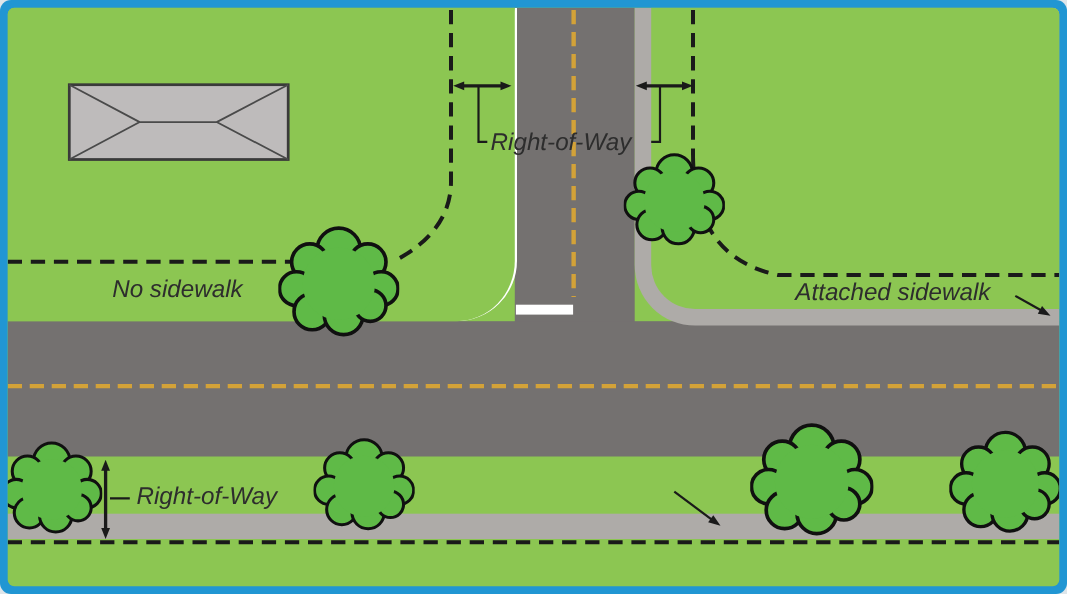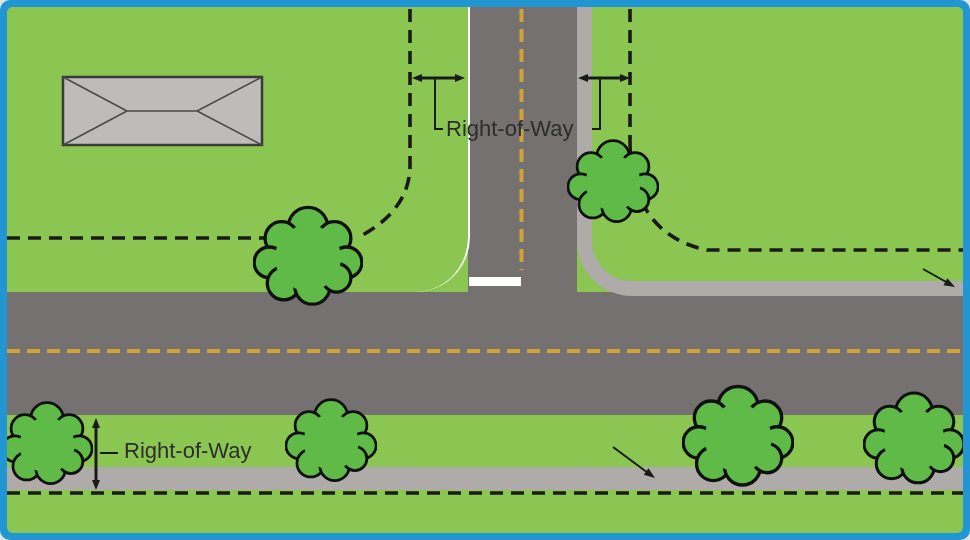--- a/index.html
+++ b/index.html
@@ -5,21 +5,21 @@
   html,body{margin:0;padding:0;background:#dfe6ea;}
   #frame{
     position:relative;width:970px;height:540px;
     background:var(--c-frame_blue,#2196D3);
     font-family:"Liberation Sans",sans-serif;
     overflow:hidden;border-radius:10px;
   }
   #canvas{
     position:absolute;left:7px;top:7px;width:956px;height:526px;
     background:var(--c-grass,#8CC652);
-    overflow:hidden;border-radius:6px;
+    overflow:hidden;border-radius:6px;font-style:italic;
   }
   .abs{position:absolute;}
   #vertical-road{left:461px;top:0;width:109px;height:300px;background:var(--c-road,#747170);}
   #main-road{left:0;top:285px;width:956px;height:123px;background:var(--c-road,#747170);}
   #attached-sidewalk{left:570px;top:0;width:386px;height:289px;
     background:var(--c-sidewalk,#AEABA8);border-bottom-left-radius:55px;}
   #grass-top-right{left:585px;top:0;width:371px;height:274px;
     background:var(--c-grass,#8CC652);border-bottom-left-radius:40px;}
   #grass-top-left{left:0;top:0;width:463px;height:285px;box-sizing:border-box;
     background:var(--c-grass,#8CC652);
@@ -118,15 +118,17 @@
 
       <use href="#tree" x="246" y="196" width="110" height="110"></use>
       <use href="#tree" x="560" y="130" width="92" height="92"></use>
       <use href="#tree" x="-6" y="392" width="92" height="92"></use>
       <use href="#tree" x="278" y="389" width="92" height="92"></use>
       <use href="#tree" x="675" y="375" width="112" height="112"></use>
       <use href="#tree" x="856" y="382" width="102" height="102"></use>
     </svg>
 
     <div class="label" style="left:439px;top:110px;">Right-of-Way</div>
+    <div class="label" style="left:95px;top:244px;">No sidewalk</div>
+    <div class="label" style="left:716px;top:247px;">Attached sidewalk</div>
     <div class="label" style="left:117px;top:432px;">Right-of-Way</div>
   </div>
 </div>
 
 </body></html>

